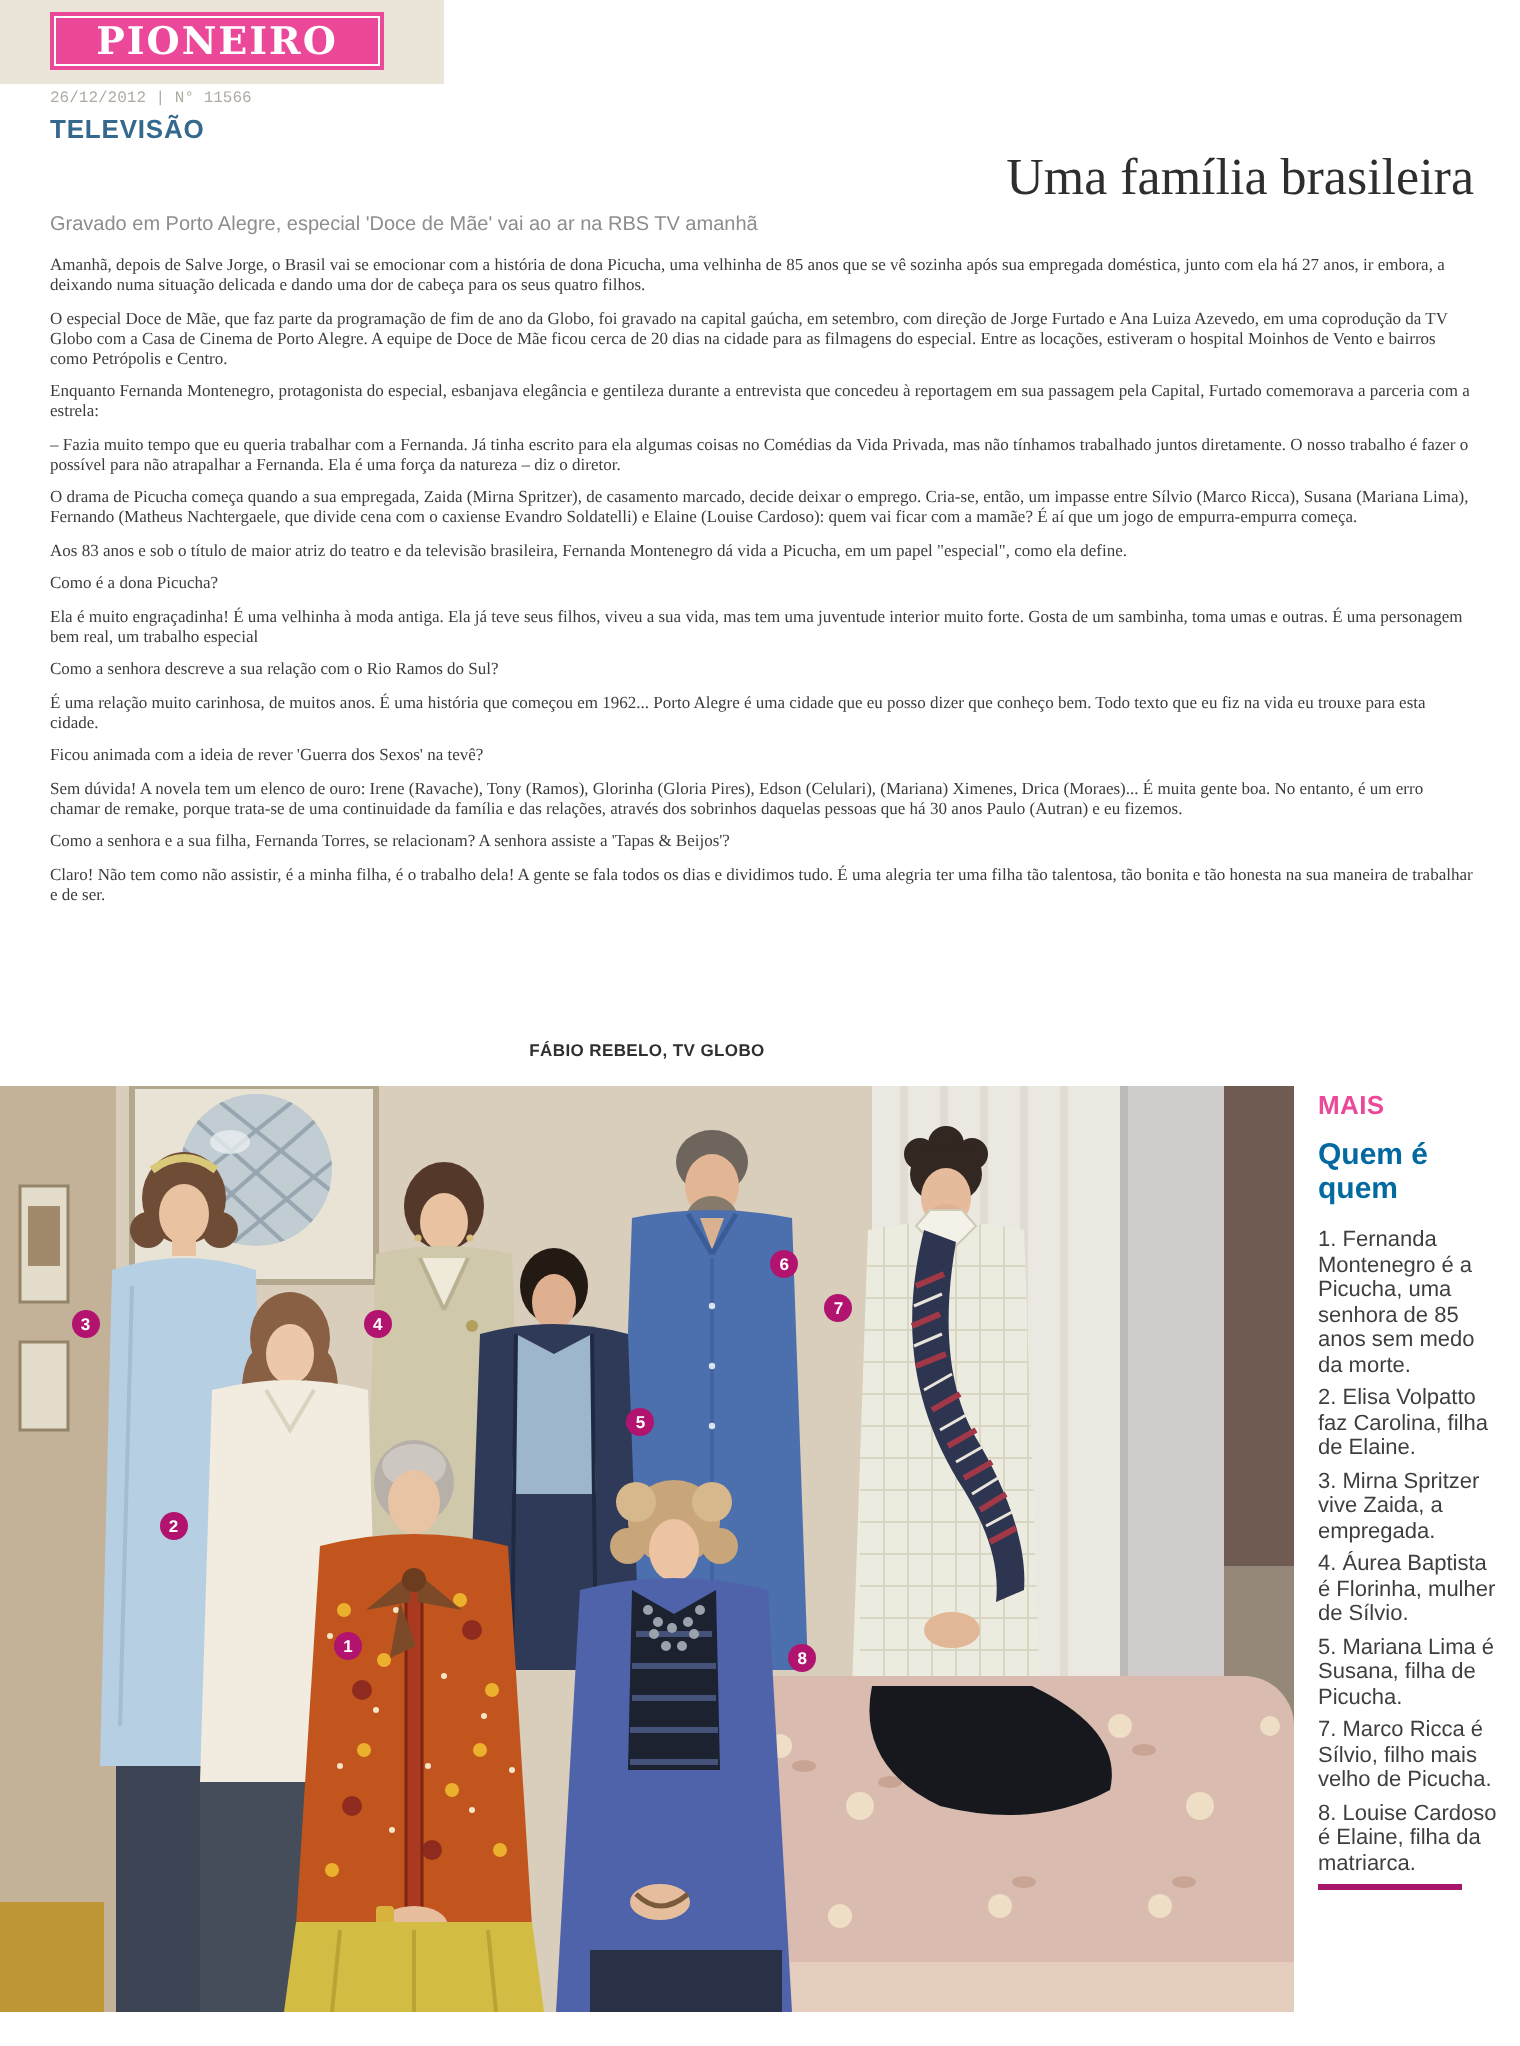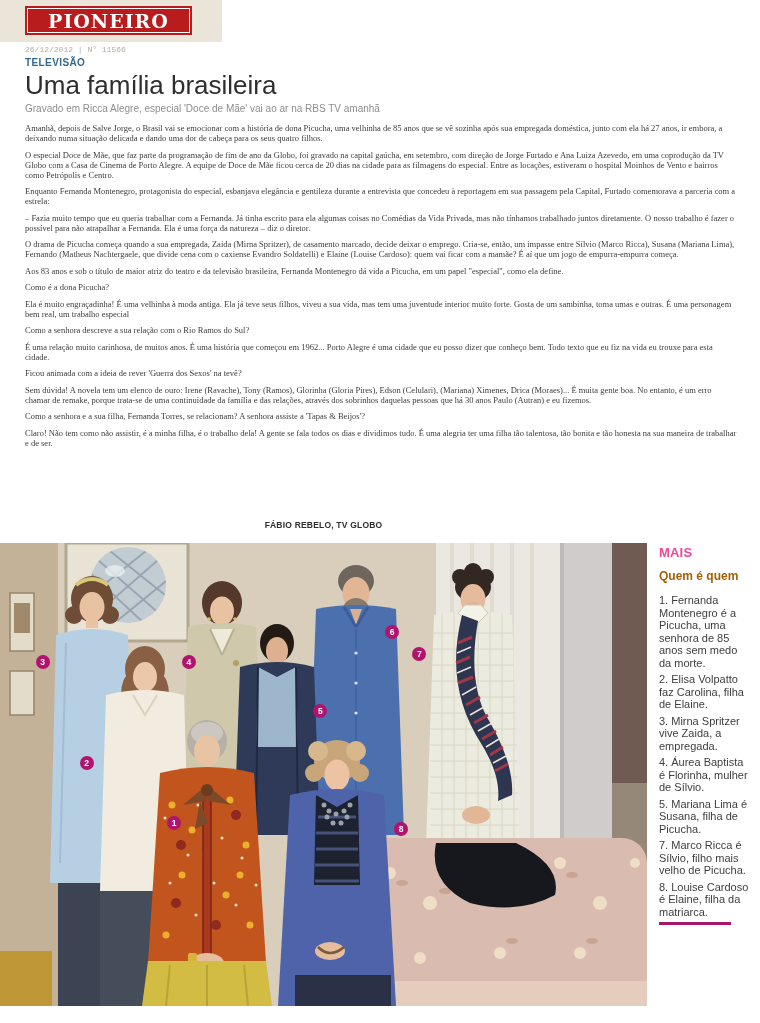--- a/index.html
+++ b/index.html
@@ -1,70 +1,70 @@
 <!DOCTYPE html>
 <html lang="pt"><head>
 <meta charset="utf-8">
 <style>
   html,body{margin:0;padding:0;background:#fff;}
   .page{position:relative;width:760px;height:1023px;background:#fff;overflow:hidden;
         font-family:"Liberation Sans",sans-serif;}
 
   
   .masthead{position:absolute;left:0;top:0;width:222px;height:42px;background:#eae5d8;}
-  .logo-box{position:absolute;left:25px;top:6px;width:167px;height:29px;background:#b91c1c;}
+  .logo-box{position:absolute;left:25px;top:6px;width:167px;height:29px;background:#ec4899;}
   .logo-inner{position:absolute;inset:2px;border:1px solid #fff;display:flex;align-items:center;justify-content:center;}
   .logo-text{color:#fff;font-family:"DejaVu Serif",serif;font-weight:bold;font-size:19px;letter-spacing:1px;}
 
   
   .article{position:absolute;left:25px;top:45px;width:712px;height:474px;overflow:hidden;}
   .dateline{font-size:8px;color:#b0aba3;margin:0 0 3px 0;font-family:Liberation Mono, monospace;}
-  .section-label{font-size:10px;font-weight:bold;color:#35688d;letter-spacing:.4px;margin:0 0 2px 0;}
-  h1.headline{font-family:Liberation Sans, sans-serif;font-weight:normal;font-size:26px;color:#2e2e2e;margin:0 0 3px 0;line-height:30px;}
+  .section-label{font-size:13px;font-weight:bold;color:#35688d;letter-spacing:.4px;margin:0 0 2px 0;}
+  h1.headline{font-family:Liberation Serif, serif;font-weight:normal;font-size:26px;color:#2e2e2e;margin:0 0 3px 0;line-height:30px;text-align:right;}
   .subtitle{font-size:10px;color:#8d8d8d;margin:0 0 9px 0;}
   .body-p{font-family:"Liberation Serif",serif;font-size:8.5px;line-height:10px;color:#3c3c3c;margin:0 0 6.5px 0;}
   h2.subheadline{font-family:"DejaVu Serif",serif;font-weight:normal;font-size:22px;line-height:24px;color:#2e2e2e;margin:10px 0 7px 0;max-width:660px;}
 
   
   .photo-credit{position:absolute;left:0;top:520px;width:647px;text-align:center;
                 font-size:8.5px;font-weight:bold;color:#2f2f2f;letter-spacing:.2px;}
 
   
   .photo-row{position:absolute;left:0;top:543px;width:760px;height:463px;}
   .photo{position:absolute;left:0;top:0;width:647px;height:463px;background:#d9cdbb;overflow:hidden;}
   .photo svg{position:absolute;left:0;top:0;}
   .marker{position:absolute;width:14px;height:14px;margin:-7px 0 0 -7px;border-radius:50%;
           background:#b1136e;color:#fff;font-size:8.5px;font-weight:bold;
           display:flex;align-items:center;justify-content:center;line-height:1;}
 
   
   .sidebar{position:absolute;left:659px;top:2px;width:92px;}
   .sb-mais{font-size:13px;font-weight:bold;color:#ec4899;margin:0 0 9px 0;letter-spacing:.2px;}
-  .sb-title{font-size:12px;font-weight:bold;color:#a16207;margin:1px 0 11px 0;}
+  .sb-title{font-size:15px;font-weight:bold;color:#0369a1;margin:1px 0 11px 0;}
   .sb-item{font-size:11px;line-height:12.5px;color:#3e3e3e;margin:0 0 4px 0;}
   .sb-rule{width:72px;height:3px;background:#a6176b;margin-top:2px;}
 </style>
 </head>
 <body>
 
 <div class="page">
 
   <header class="masthead">
     <div class="logo-box">
       <div class="logo-inner">
         <span class="logo-text">PIONEIRO</span>
       </div>
     </div>
   </header>
 
   <div class="article">
     <div class="dateline">26/12/2012 | N° 11566</div>
     <div class="section-label">TELEVISÃO</div>
     <h1 class="headline">Uma família brasileira</h1>
-    <div class="subtitle">Gravado em Ricca Alegre, especial 'Doce de Mãe' vai ao ar na RBS TV amanhã</div>
+    <div class="subtitle">Gravado em Porto Alegre, especial 'Doce de Mãe' vai ao ar na RBS TV amanhã</div>
 
     <p class="body-p">Amanhã, depois de Salve Jorge, o Brasil vai se emocionar com a história de dona Picucha, uma velhinha de 85 anos que se vê sozinha após sua empregada doméstica, junto com ela há 27 anos, ir embora, a deixando numa situação delicada e dando uma dor de cabeça para os seus quatro filhos.</p>
     <p class="body-p">O especial Doce de Mãe, que faz parte da programação de fim de ano da Globo, foi gravado na capital gaúcha, em setembro, com direção de Jorge Furtado e Ana Luiza Azevedo, em uma coprodução da TV Globo com a Casa de Cinema de Porto Alegre. A equipe de Doce de Mãe ficou cerca de 20 dias na cidade para as filmagens do especial. Entre as locações, estiveram o hospital Moinhos de Vento e bairros como Petrópolis e Centro.</p>
     <p class="body-p">Enquanto Fernanda Montenegro, protagonista do especial, esbanjava elegância e gentileza durante a entrevista que concedeu à reportagem em sua passagem pela Capital, Furtado comemorava a parceria com a estrela:</p>
     <p class="body-p">– Fazia muito tempo que eu queria trabalhar com a Fernanda. Já tinha escrito para ela algumas coisas no Comédias da Vida Privada, mas não tínhamos trabalhado juntos diretamente. O nosso trabalho é fazer o possível para não atrapalhar a Fernanda. Ela é uma força da natureza – diz o diretor.</p>
     <p class="body-p">O drama de Picucha começa quando a sua empregada, Zaida (Mirna Spritzer), de casamento marcado, decide deixar o emprego. Cria-se, então, um impasse entre Sílvio (Marco Ricca), Susana (Mariana Lima), Fernando (Matheus Nachtergaele, que divide cena com o caxiense Evandro Soldatelli) e Elaine (Louise Cardoso): quem vai ficar com a mamãe? É aí que um jogo de empurra-empurra começa.</p>
 
 
     <p class="body-p">Aos 83 anos e sob o título de maior atriz do teatro e da televisão brasileira, Fernanda Montenegro dá vida a Picucha, em um papel "especial", como ela define.</p>
     <p class="body-p">Como é a dona Picucha?</p>

